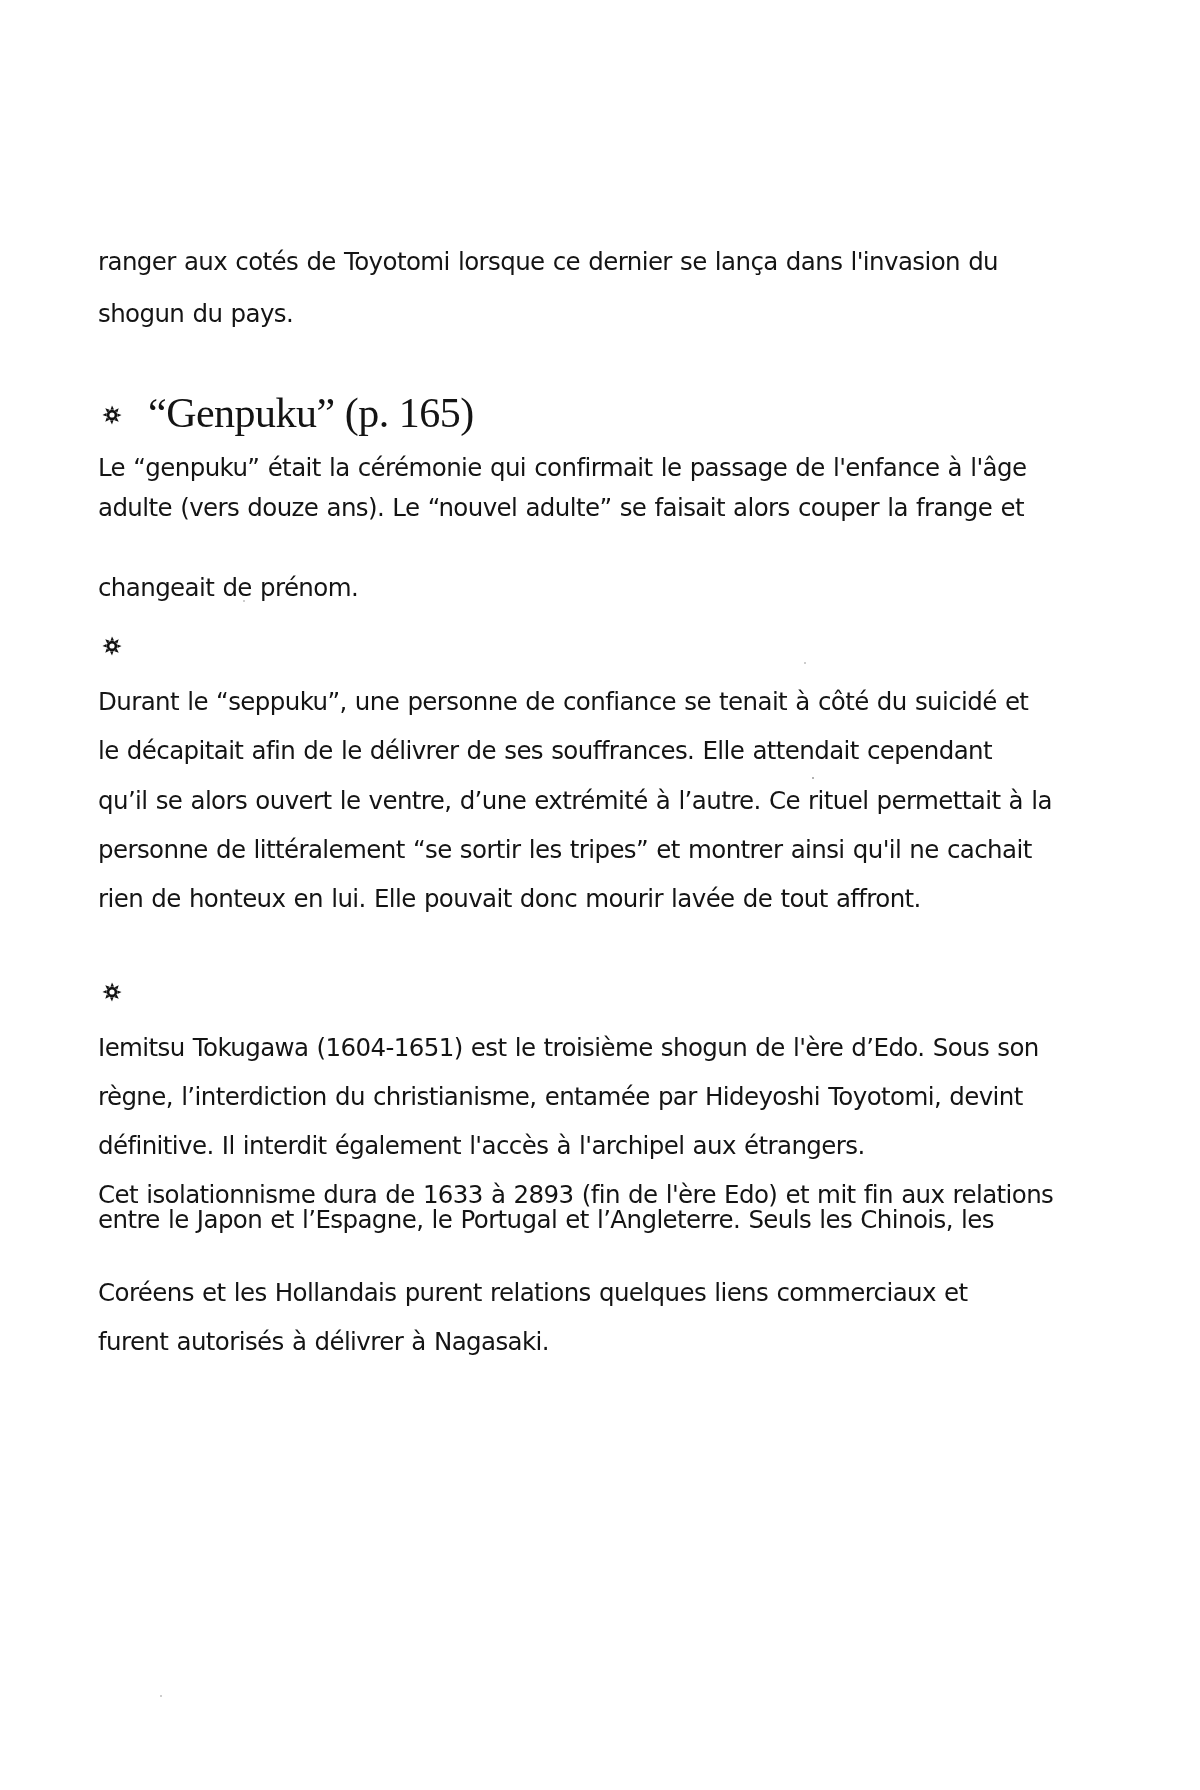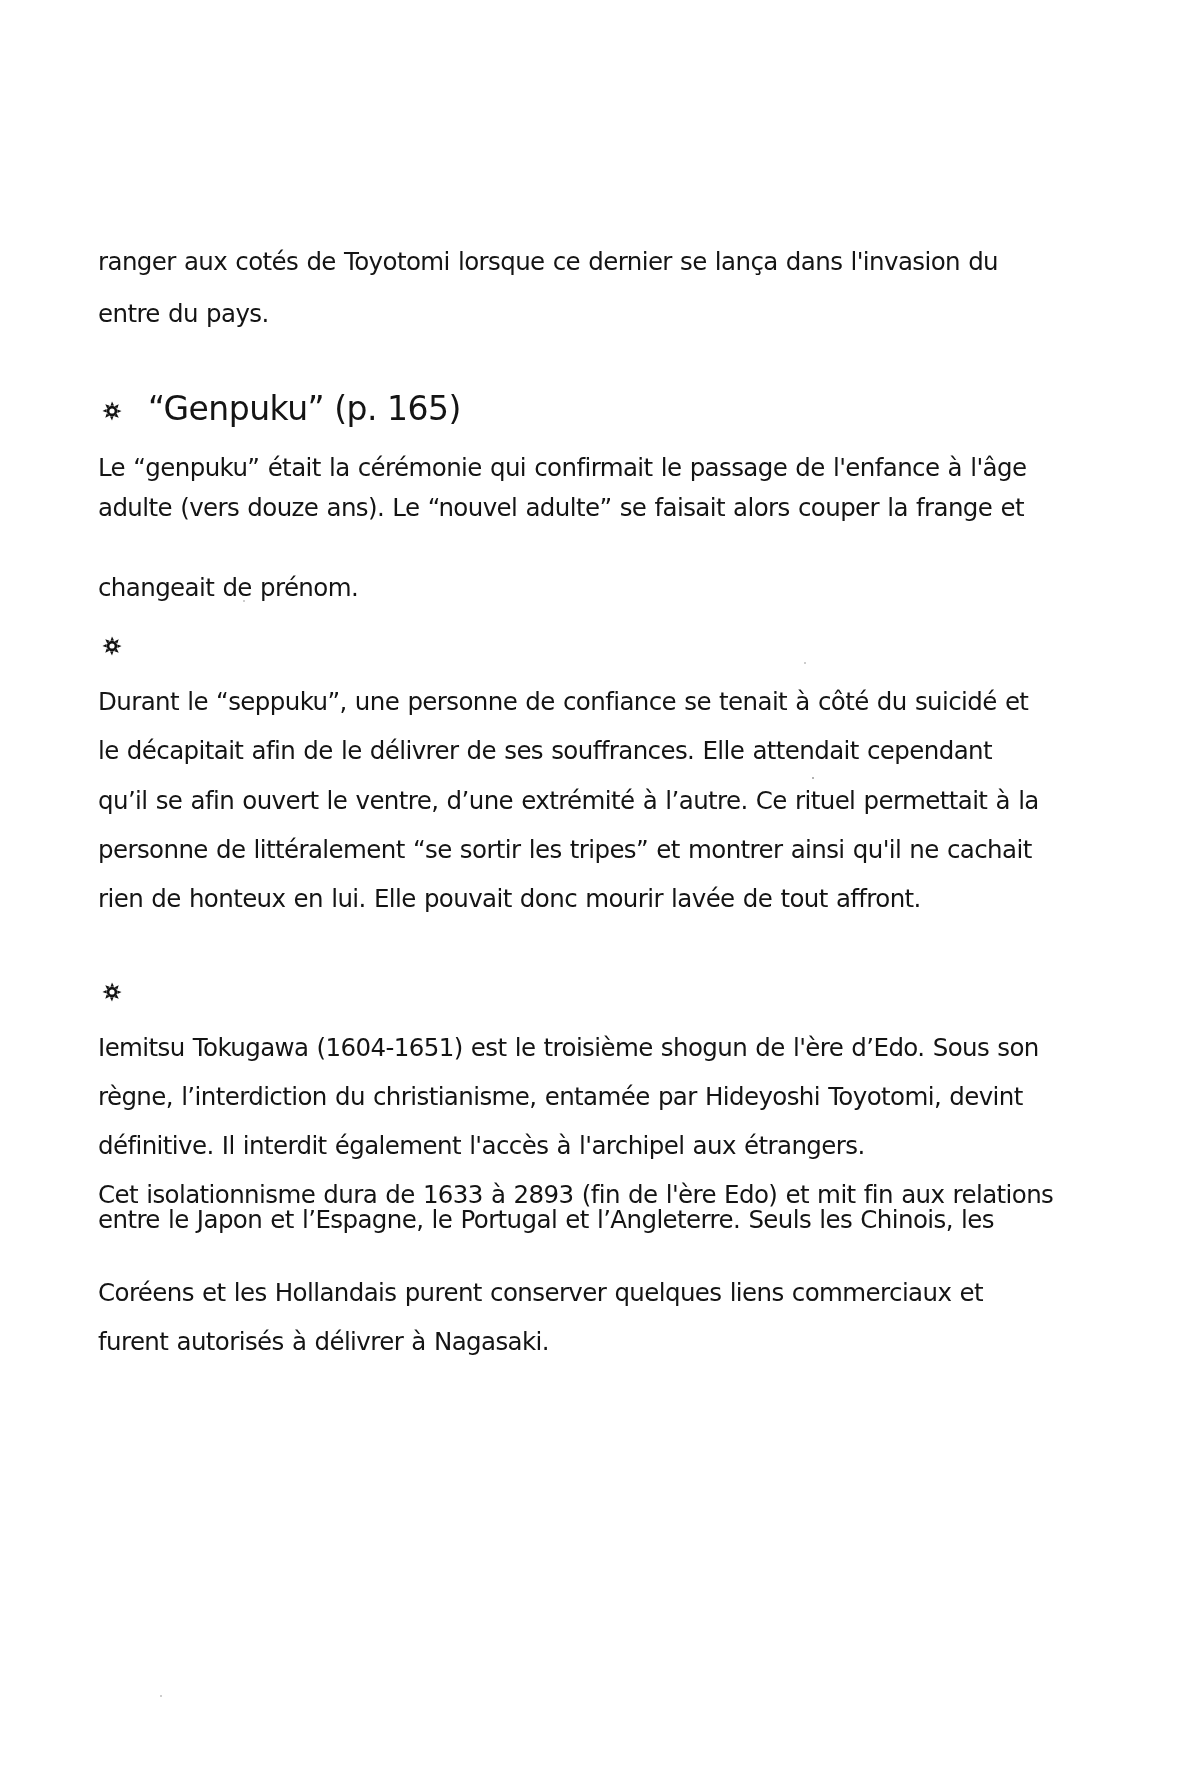--- a/index.html
+++ b/index.html
@@ -27,25 +27,26 @@
       white-space: nowrap;
       font-size: 24.5px;
       letter-spacing: -0.6px;
       word-spacing: 1px;
       line-height: 1;
     }
     .heading {
       position: absolute;
       left: 0;
       white-space: nowrap;
-      font-size: 33px;
+      font-size: 42px;
       letter-spacing: -0.5px;
       line-height: 1;
       display: flex;
       align-items: center;
+      font-family: Liberation Serif, serif;
     }
     .heading .bullet {
       display: inline-block;
       width: 20px;
       height: 20px;
       margin-right: 26px;
       margin-left: 4px;
       position: relative;
       top: 2px;
     }
@@ -61,21 +62,21 @@
       background: #bdbdbd;
       border-radius: 1px;
     }
   </style>
 </head>
 <body>
 
 <div class="page">
 
   <div class="line" style="top:250px">ranger aux cotés de Toyotomi lorsque ce dernier se lança dans l'invasion du</div>
-  <div class="line" style="top:302px">entre du pays.</div>
+  <div class="line" style="top:302px">shogun du pays.</div>
 
   <div class="heading" style="top:392px">
     <span class="bullet">
       <svg viewBox="0 0 20 20">
         <g fill="#111">
           <circle cx="10" cy="10" r="5.2"></circle>
           <path d="M10 0.5 L12 4.5 L8.5 4.8 Z"></path>
           <path d="M19.5 10 L15.5 12 L15.2 8.5 Z"></path>
           <path d="M10 19.5 L8 15.5 L11.5 15.2 Z"></path>
           <path d="M0.5 10 L4.5 8 L4.8 11.5 Z"></path>
@@ -106,21 +107,21 @@
           <path d="M16.7 16.7 L12.4 15.3 L14.7 12.6 Z"></path>
           <path d="M3.3 16.7 L4.7 12.4 L7.4 14.7 Z"></path>
           <path d="M3.3 3.3 L7.6 4.7 L5.3 7.4 Z"></path>
         </g>
         <circle cx="10" cy="10" r="2.6" fill="#fff"></circle>
       </svg>
     </span>
   </div>
   <div class="line" style="top:690px">Durant le “seppuku”, une personne de confiance se tenait à côté du suicidé et</div>
   <div class="line" style="top:739px">le décapitait afin de le délivrer de ses souffrances. Elle attendait cependant</div>
-  <div class="line" style="top:789px">qu’il se afin ouvert le ventre, d’une extrémité à l’autre. Ce rituel permettait à la</div>
+  <div class="line" style="top:789px">qu’il se alors ouvert le ventre, d’une extrémité à l’autre. Ce rituel permettait à la</div>
   <div class="line" style="top:838px">personne de littéralement “se sortir les tripes” et montrer ainsi qu'il ne cachait</div>
   <div class="line" style="top:887px">rien de honteux en lui. Elle pouvait donc mourir lavée de tout affront.</div>
 
   <div class="heading" style="top:980px">
     <span class="bullet">
       <svg viewBox="0 0 20 20">
         <g fill="#111">
           <circle cx="10" cy="10" r="5.2"></circle>
           <path d="M10 0.5 L12 4.5 L8.5 4.8 Z"></path>
           <path d="M19.5 10 L15.5 12 L15.2 8.5 Z"></path>
@@ -133,21 +134,21 @@
         </g>
         <circle cx="10" cy="10" r="2.6" fill="#fff"></circle>
       </svg>
     </span>
   </div>
   <div class="line" style="top:1036px">Iemitsu Tokugawa (1604-1651) est le troisième shogun de l'ère d’Edo. Sous son</div>
   <div class="line" style="top:1085px">règne, l’interdiction du christianisme, entamée par Hideyoshi Toyotomi, devint</div>
   <div class="line" style="top:1134px">définitive. Il interdit également l'accès à l'archipel aux étrangers.</div>
   <div class="line" style="top:1183px">Cet isolationnisme dura de 1633 à 2893 (fin de l'ère Edo) et mit fin aux relations</div>
   <div class="line" style="top:1208px">entre le Japon et l’Espagne, le Portugal et l’Angleterre. Seuls les Chinois, les</div>
-  <div class="line" style="top:1281px">Coréens et les Hollandais purent conserver quelques liens commerciaux et</div>
+  <div class="line" style="top:1281px">Coréens et les Hollandais purent relations quelques liens commerciaux et</div>
   <div class="line" style="top:1330px">furent autorisés à délivrer à Nagasaki.</div>
 </div>
 
 <div class="speck" style="left:243px;top:600px"></div>
 <div class="speck" style="left:804px;top:662px"></div>
 <div class="speck" style="left:812px;top:777px;background:#999"></div>
 <div class="speck" style="left:244px;top:1093px"></div>
 <div class="speck" style="left:160px;top:1695px"></div>
 
 </body></html>

